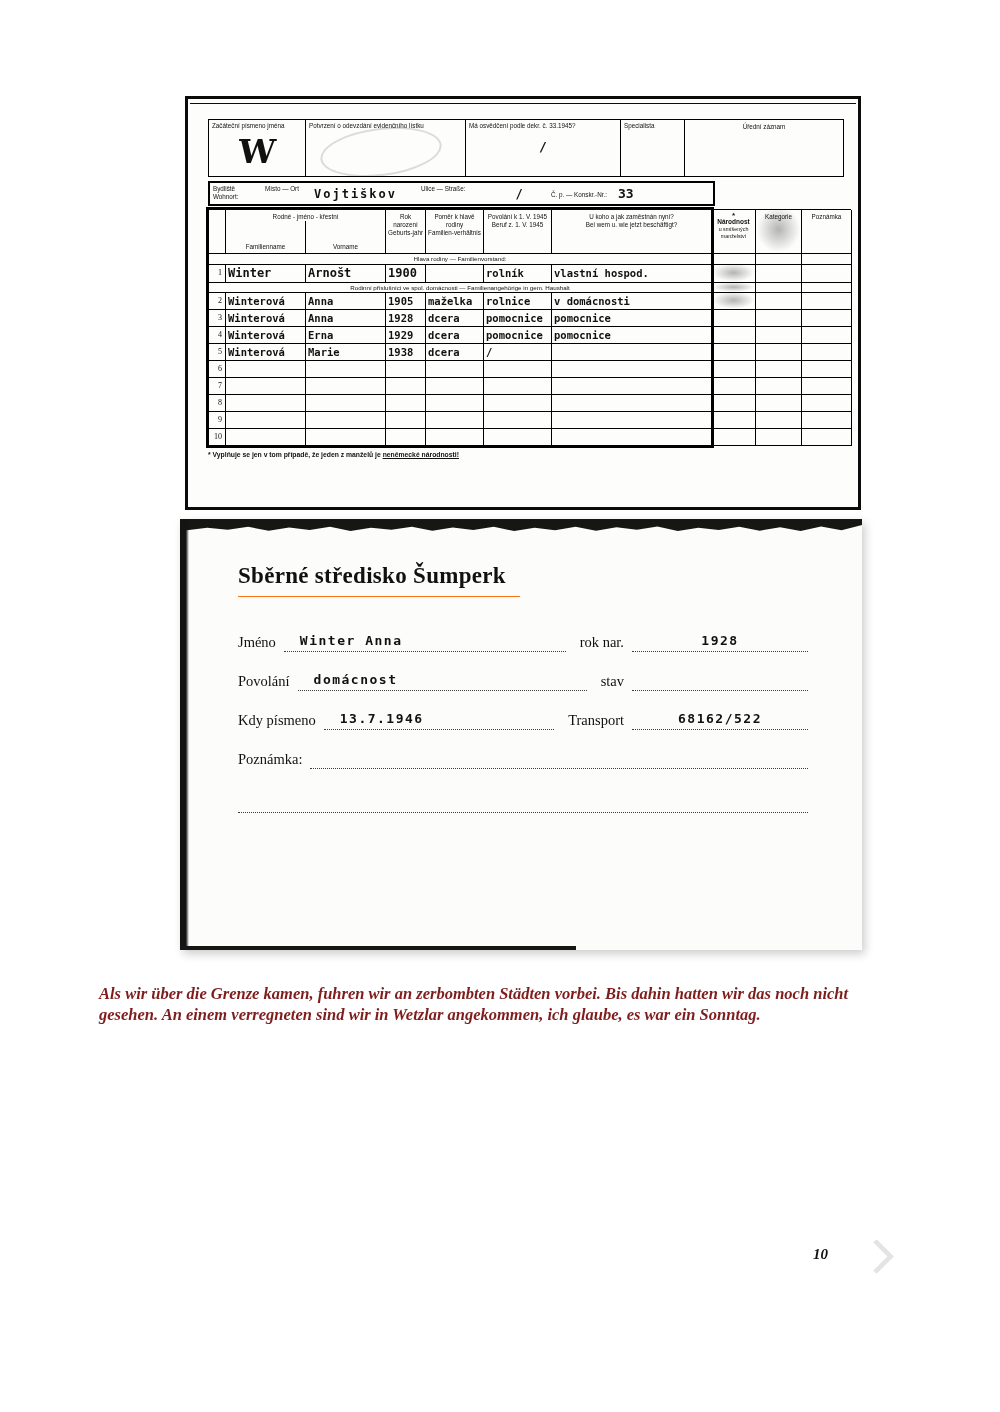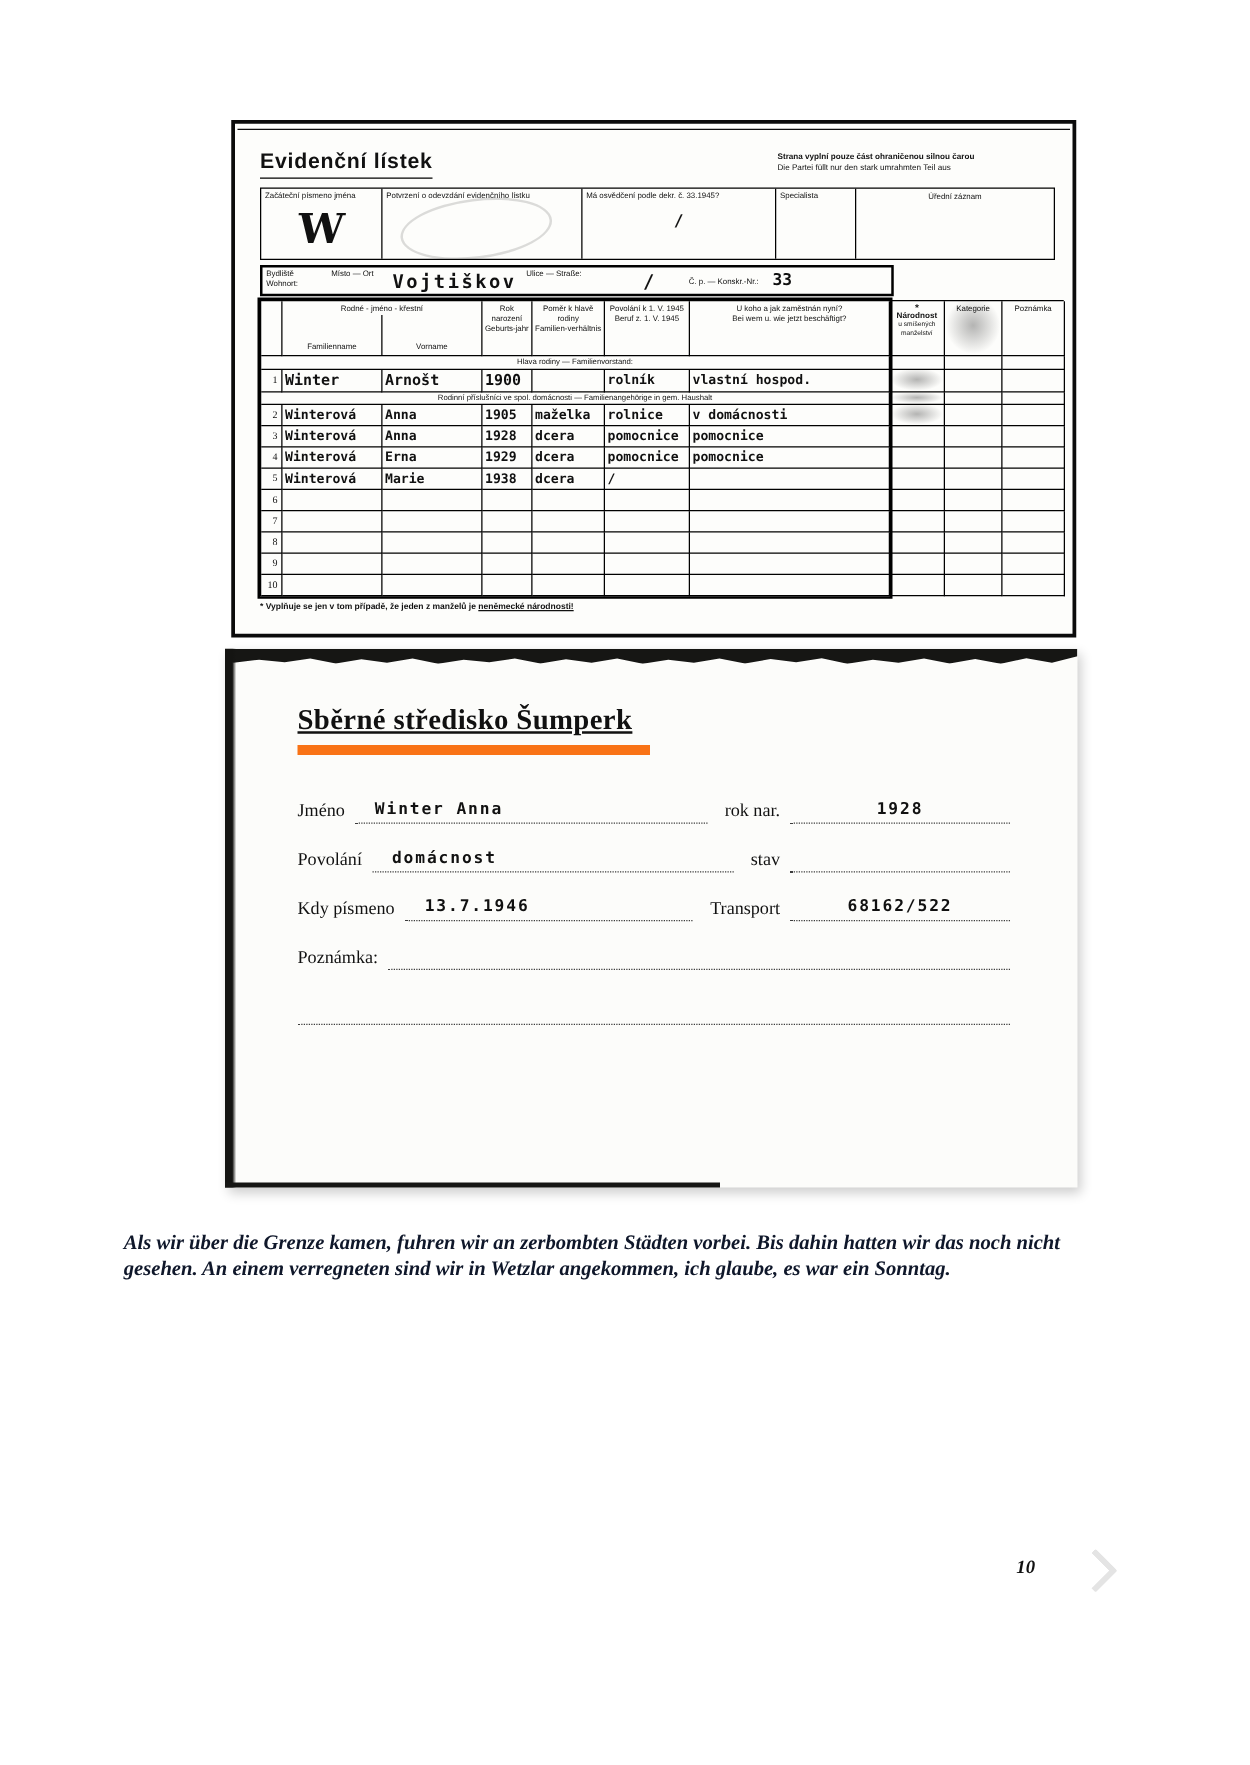--- a/index.html
+++ b/index.html
@@ -28,21 +28,21 @@
   .sc3 { width:155px; }
   .sc4 { width:64px; }
   .sc5 { flex:1; border-right:none; }
   .sc5 .sclabel { text-align:center; margin-top:1px; }
   .big-w { text-align:center; font-family:"DejaVu Serif", serif; font-size:33px; font-weight:700; margin-top:1px; transform:skewX(-4deg); }
   .stamp { position:absolute; left:14px; top:8px; width:118px; height:44px; border:2px solid #555; border-radius:50%; opacity:.2; transform:rotate(-7deg); }
   .slash { font-family:"DejaVu Sans Mono", monospace; font-size:13px; font-weight:700; text-align:center; margin-top:9px; }
 
   .byd { margin:4px 0 3px 0; width:507px; border:2px solid #000; display:flex; align-items:stretch; height:25px; box-sizing:border-box; }
   .bl { font-size:6.3px; line-height:1.25; padding:2px 3px 0 3px; white-space:nowrap; }
-  .bval { font-family:"DejaVu Sans Mono", monospace; font-weight:700; font-size:15px; align-self:center; white-space:nowrap; }
+  .bval { font-family:"DejaVu Sans Mono", monospace; font-weight:700; font-size:12px; align-self:center; white-space:nowrap; }
   .b1 { width:46px; } .b2 { width:46px; } .b3 { width:104px; letter-spacing:2px; }
   .b4 { width:66px; } .b5 { width:58px; text-align:center; }
   .b6 { flex:1; display:flex; align-items:center; gap:8px; }
   .b6 .bval { font-size:13px; }
 
   .tblwrap { position:relative; width:643px; }
   .grid {
     display:grid;
     grid-template-columns:17px 80px 80px 40px 58px 68px 160px 44px 46px 50px;
     grid-template-rows:44px 11px 18px 10px repeat(9, 17px);
@@ -74,56 +74,49 @@
     position:absolute; left:180px; top:519px; width:682px; height:431px;
     background:#fcfcfa; box-shadow:3px 4px 9px rgba(0,0,0,.2);
   }
   .torn {
     position:absolute; left:0; top:0; width:100%; height:15px; background:#161614;
     clip-path:polygon(0 0,100% 0,100% 40%,97% 75%,94% 50%,91% 80%,88% 55%,85% 78%,82% 52%,79% 74%,76% 58%,73% 80%,70% 50%,67% 72%,64% 55%,61% 78%,58% 52%,55% 75%,52% 58%,49% 80%,46% 52%,43% 74%,40% 56%,37% 78%,34% 52%,31% 72%,28% 58%,25% 80%,22% 52%,19% 74%,16% 56%,13% 78%,10% 52%,7% 72%,4% 58%,1% 75%,0 55%);
   }
   .lstrip { position:absolute; left:0; top:0; width:9px; height:100%; background:linear-gradient(to right,#141412 65%, rgba(20,20,18,0)); }
   .bedge { position:absolute; left:0; bottom:0; width:58%; height:4px; background:#161614; }
   .c2-inner { padding:44px 54px 0 58px; font-family:"Liberation Serif", serif; }
-  .c2-title { display:inline-block; font-size:23px; font-weight:700; letter-spacing:.3px; border-bottom:8px solid #f97316; padding:0 14px 7px 0; margin-bottom:16px;text-decoration:underline; }
+  .c2-title { display:inline-block; font-size:23px; font-weight:700; letter-spacing:.3px; border-bottom:1px solid #f97316; padding:0 14px 7px 0; margin-bottom:16px; }
   .fline { display:flex; align-items:center; margin-top:21px; font-size:14.5px; }
   .flabel { white-space:nowrap; padding-right:8px; padding-bottom:1px; }
   .flabel2 { margin-left:14px; }
   .fvalue {
     border-bottom:1.6px dotted #3c3c3c; font-family:"DejaVu Sans Mono", monospace;
     font-weight:700; font-size:13px; letter-spacing:1.5px; padding:0 4px 2px 16px;
     min-height:15px; line-height:1.15; white-space:nowrap; overflow:hidden;
   }
   .fv1 { flex:1 1 auto; }
   .fv2 { flex:0 0 168px; text-align:center; padding-left:4px; }
 
   
   .caption {
     position:absolute; left:99px; top:966px; width:802px;
     font-family:"Liberation Serif", serif; font-style:italic; font-weight:700;
-    font-size:16.5px; line-height:1.3; color:#0f172a;
+    font-size:16.5px; line-height:1.3; color:#7f1d1d;
   }
   .pagenum { position:absolute; left:813px; top:1246px; font-family:"Liberation Serif", serif; font-style:italic; font-weight:700; font-size:15px; }
   .chev { position:absolute; left:864px; top:1244px; width:20px; height:20px; border-top:5px solid #e4e4e4; border-right:5px solid #e4e4e4; transform:rotate(45deg); border-radius:2px; }
 </style>
 </head>
 <body>
 
 <div class="page">
 
   <div class="card1">
     <div class="card1-inner">
 
-      <div class="c1-head">
-        <div class="c1-title">Evidenční lístek</div>
-        <div class="c1-notes">
-          <div class="n1">Strana vyplní pouze část ohraničenou silnou čarou</div>
-          <div class="n2">Die Partei füllt nur den stark umrahmten Teil aus</div>
-        </div>
-      </div>
 
       <div class="strip">
         <div class="sc sc1">
           <div class="sclabel">Začáteční písmeno jména</div>
           <div class="big-w">W</div>
         </div>
         <div class="sc sc2">
           <div class="sclabel">Potvrzení o odevzdání evidenčního lístku</div>
           <div class="stamp"></div>
         </div>

